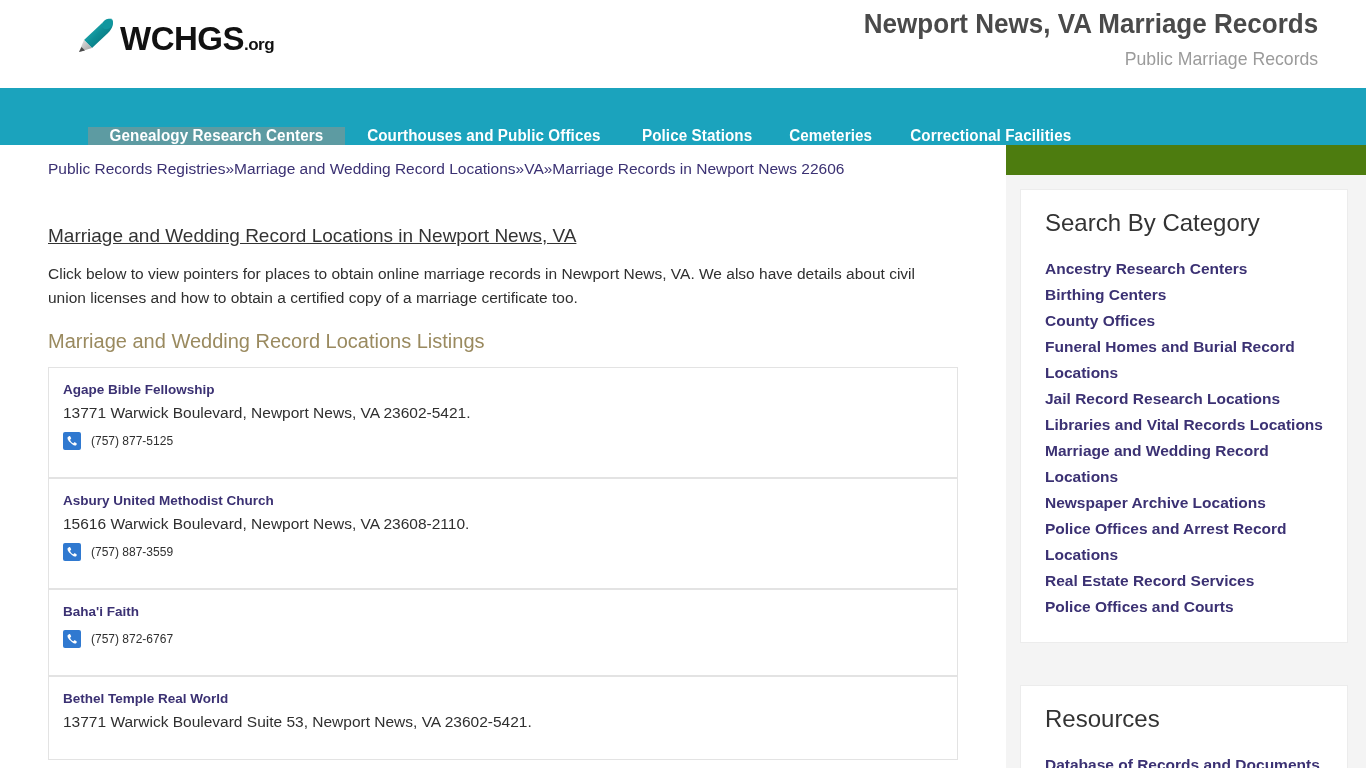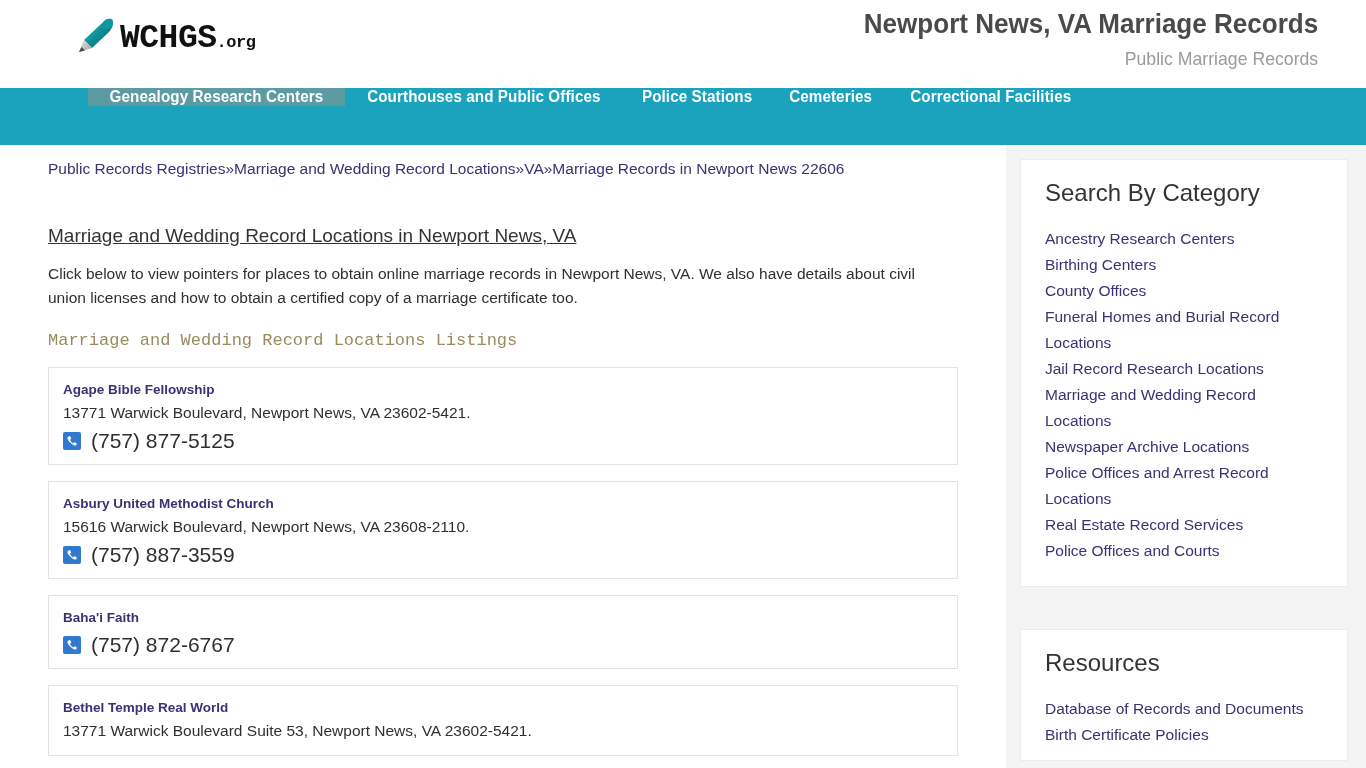--- a/index.html
+++ b/index.html
@@ -22,21 +22,21 @@
   .logo-wrap {
     position: absolute;
     left: 72px;
     top: 8px;
     display: flex;
     align-items: center;
     height: 60px;
   }
   .logo-pen { width: 46px; height: 46px; display: block; }
   .logo-text {
-    font-family: Liberation Mono, monospace;
+    font-family: Liberation Sans, sans-serif;
     font-weight: bold;
     font-size: 33px;
     color: #111111;
     letter-spacing: -0.5px;
     line-height: 1;
     margin-left: 2px;
   }
   .logo-text .dotorg {
     font-size: 17px;
     font-weight: bold;
@@ -64,21 +64,21 @@
     margin: 6px 0 0 0;
     line-height: 24px;
     transform: scaleX(0.93);
   }
 
   
   .main-nav {
     height: 57px;
     background: #1ba3bd;
     display: flex;
-    align-items: flex-start;
+    align-items: flex-end;
     padding-left: 88px;
     overflow: hidden;
   }
   .nav-item {
     display: flex;
     align-items: center;
     padding: 0 16px;
     color: #ffffff;
     font-family: "Liberation Sans Narrow", "Liberation Sans", sans-serif;
     font-size: 16px;
@@ -104,20 +104,21 @@
     width: 1006px;
     background: #ffffff;
     padding: 0 48px 0 48px;
     overflow: hidden;
   }
   .sidebar-col {
     width: 360px;
     background: #f4f4f4;
     padding: 0 18px 0 14px;
     overflow: hidden;
+    margin-top: 30px;
   }
 
   
   .breadcrumb {
     margin: 0;
     padding-top: 13px;
     font-size: 15.5px;
     line-height: 22px;
     color: #3b3173;
     font-family: "Liberation Sans", sans-serif;
@@ -139,35 +140,33 @@
     text-decoration: underline;
   }
   p.intro {
     font-size: 15.5px;
     color: #2f2f2f;
     line-height: 23.5px;
     margin: 13px 0 0 0;
     max-width: 880px;
   }
   h2.listings-title {
-    font-size: 17px;
+    font-size: 20px;
     font-weight: normal;
     color: #9a8a5f;
     margin: 20px 0 0 0;
     line-height: 24px;
-    font-family: Liberation Mono, monospace;
   }
 
   
   .listings { margin-top: 14px; }
   .listing-card {
     border: 1px solid #e3e3e3;
     background: #ffffff;
-    padding: 12px 14px 13px 14px;
-    margin-bottom: 16px;
+    padding: 12px 14px 26px 14px;
   }
   .listing-name {
     color: #3b3173;
     font-size: 13.5px;
     font-weight: bold;
     line-height: 20px;
     margin: 0 0 1px 0;
     text-decoration: none;
     display: block;
   }
@@ -188,21 +187,21 @@
     border-radius: 2px;
     display: inline-flex;
     align-items: center;
     justify-content: center;
     flex: 0 0 auto;
     margin-right: 10px;
   }
   .phone-icon svg { display: block; }
   .listing-phone {
     color: #2f2f2f;
-    font-size: 21px;
+    font-size: 12px;
     line-height: 20px;
   }
 
   
   .sb-card {
     background: #ffffff;
     border: 1px solid #ececec;
     padding: 18px 24px 22px 24px;
     margin-top: 14px;
   }
@@ -215,20 +214,21 @@
     line-height: 30px;
   }
   .sb-list { list-style: none; margin: 0; padding: 0; }
   .sb-list li { margin: 0; padding: 0; }
   .sb-link {
     display: block;
     color: #3b3173;
     font-size: 15.5px;
     line-height: 26px;
     text-decoration: none;
+    font-weight: bold;
   }
 </style>
 </head>
 <body>
 
 <header class="site-header">
   <div class="logo-wrap">
     <span>
       <svg class="logo-pen" viewBox="0 0 46 46" xmlns="http://www.w3.org/2000/svg">
         <defs>
@@ -350,20 +350,23 @@
         <li>
             <a class="sb-link">County Offices</a>
           </li>
         <li>
             <a class="sb-link">Funeral Homes and Burial Record Locations</a>
           </li>
         <li>
             <a class="sb-link">Jail Record Research Locations</a>
           </li>
         <li>
+            <a class="sb-link">Libraries and Vital Records Locations</a>
+          </li>
+        <li>
             <a class="sb-link">Marriage and Wedding Record Locations</a>
           </li>
         <li>
             <a class="sb-link">Newspaper Archive Locations</a>
           </li>
         <li>
             <a class="sb-link">Police Offices and Arrest Record Locations</a>
           </li>
         <li>
             <a class="sb-link">Real Estate Record Services</a>

